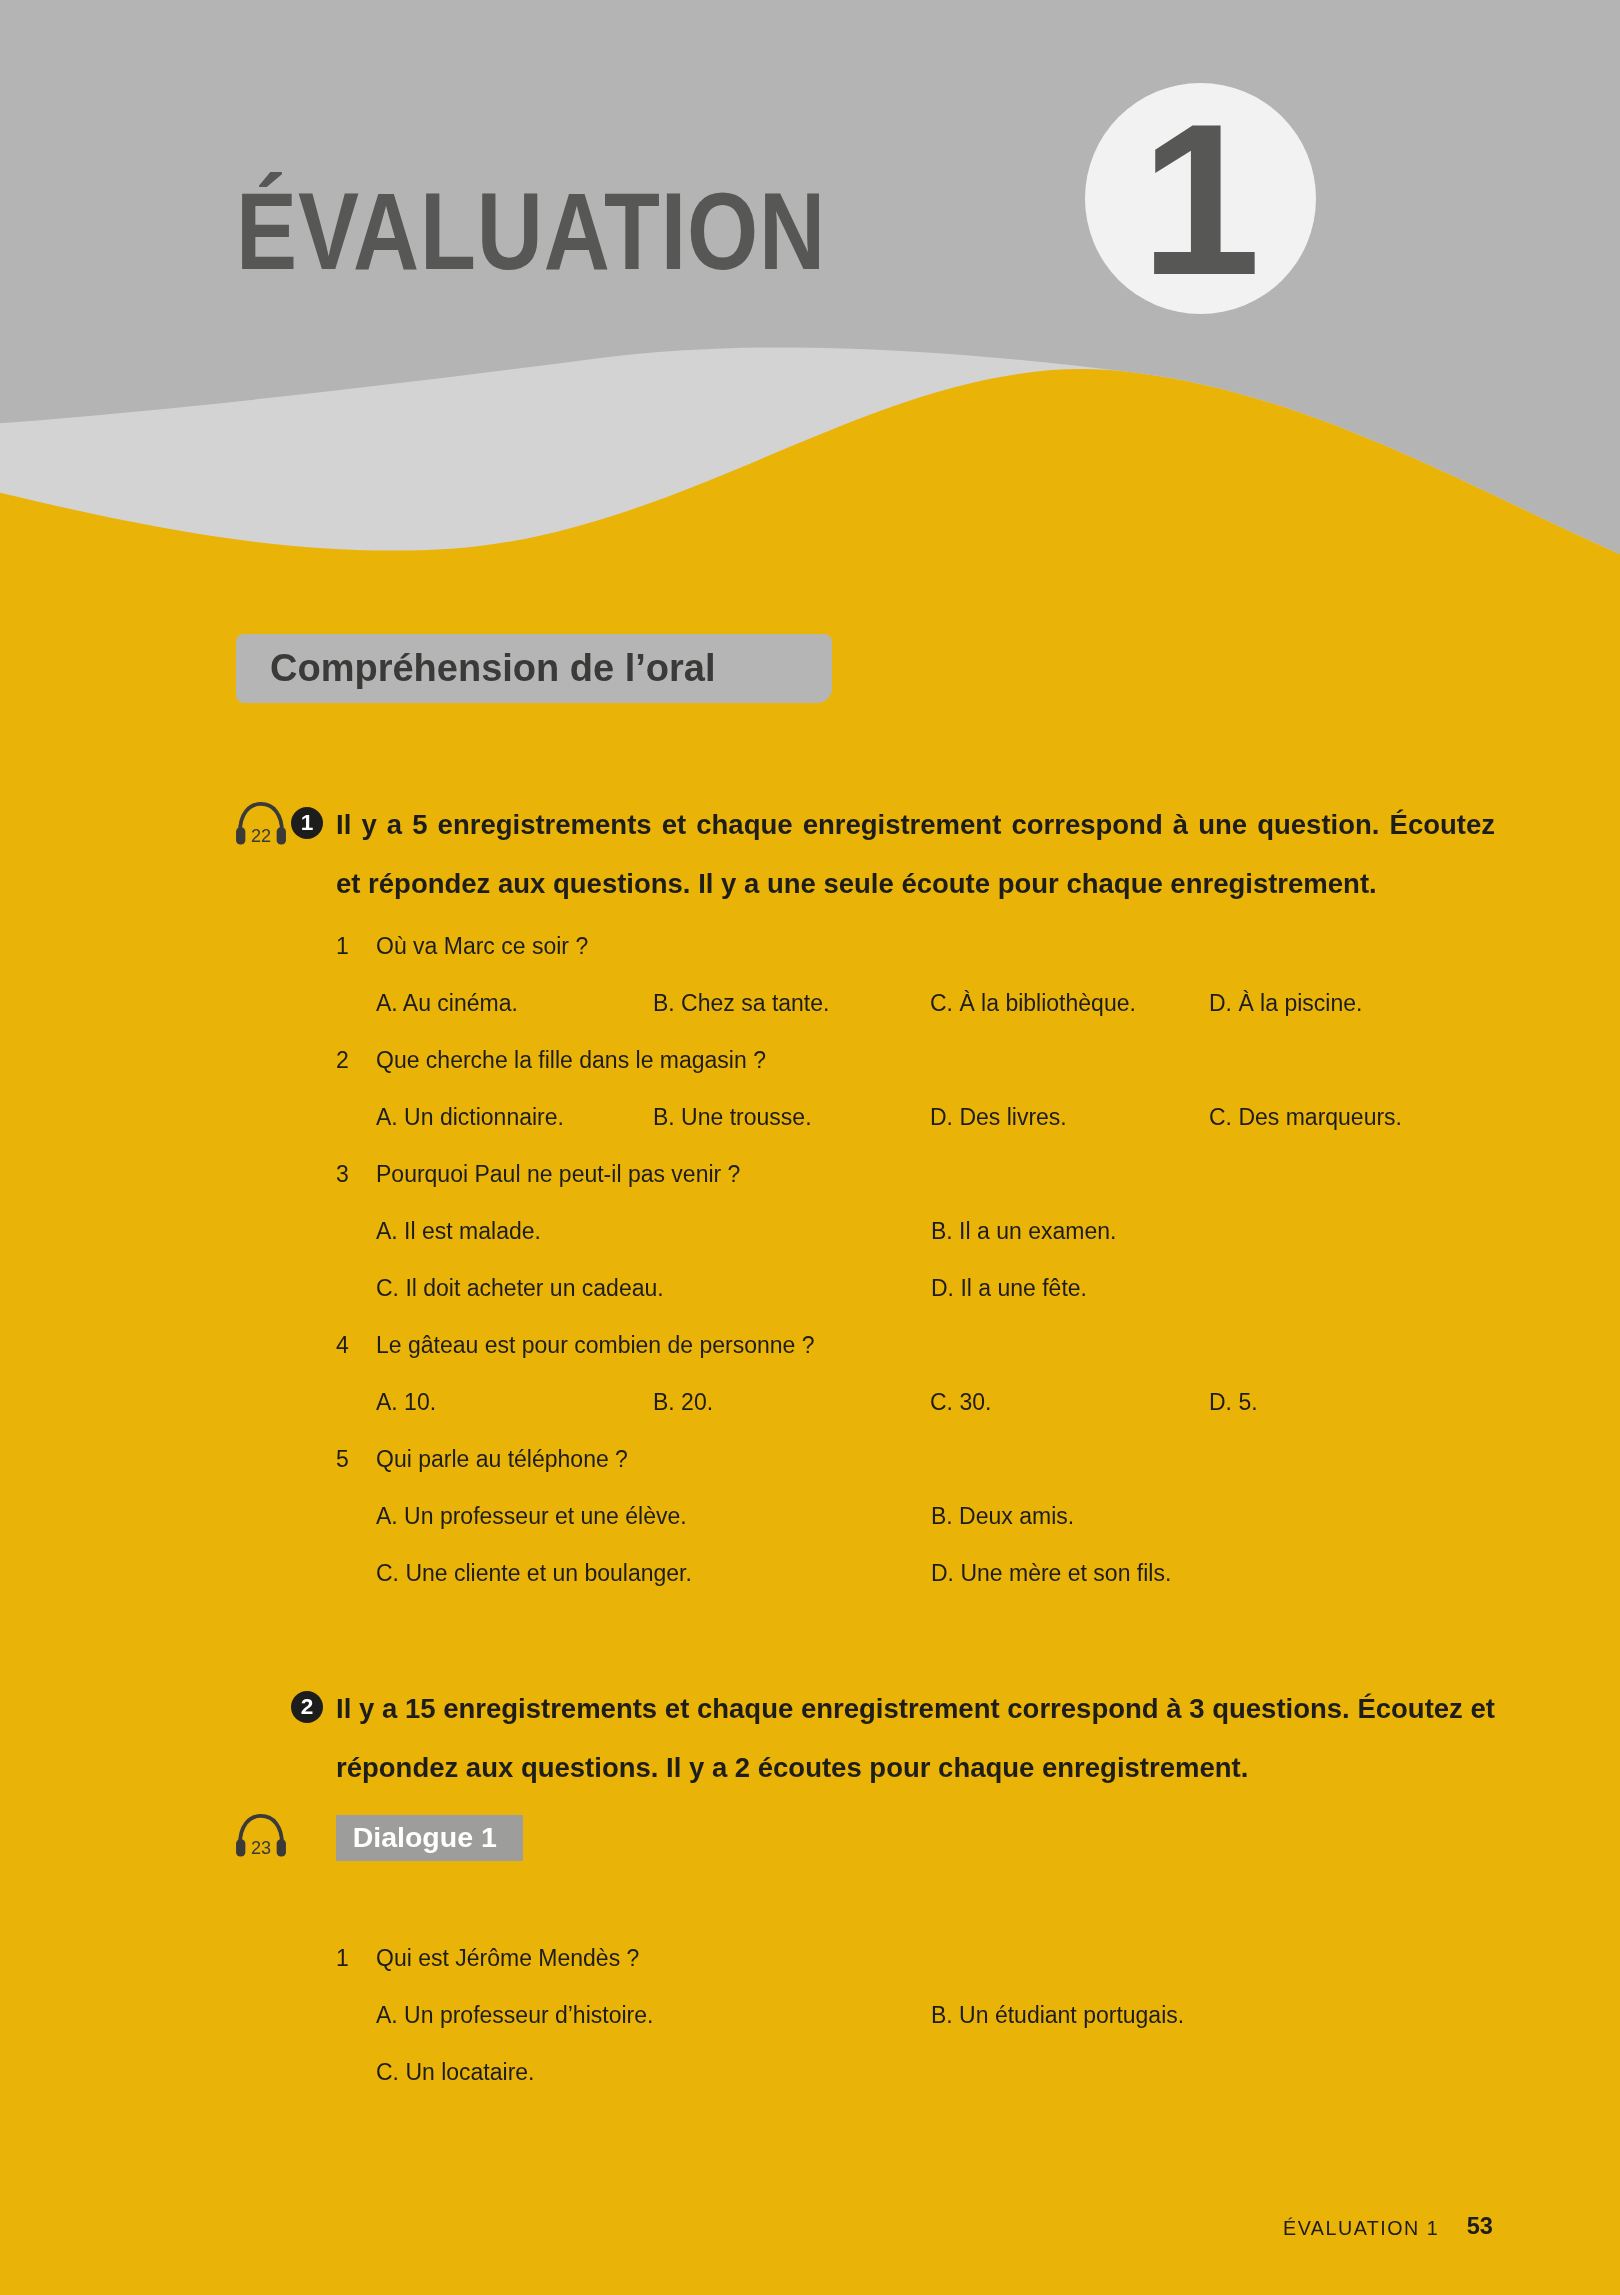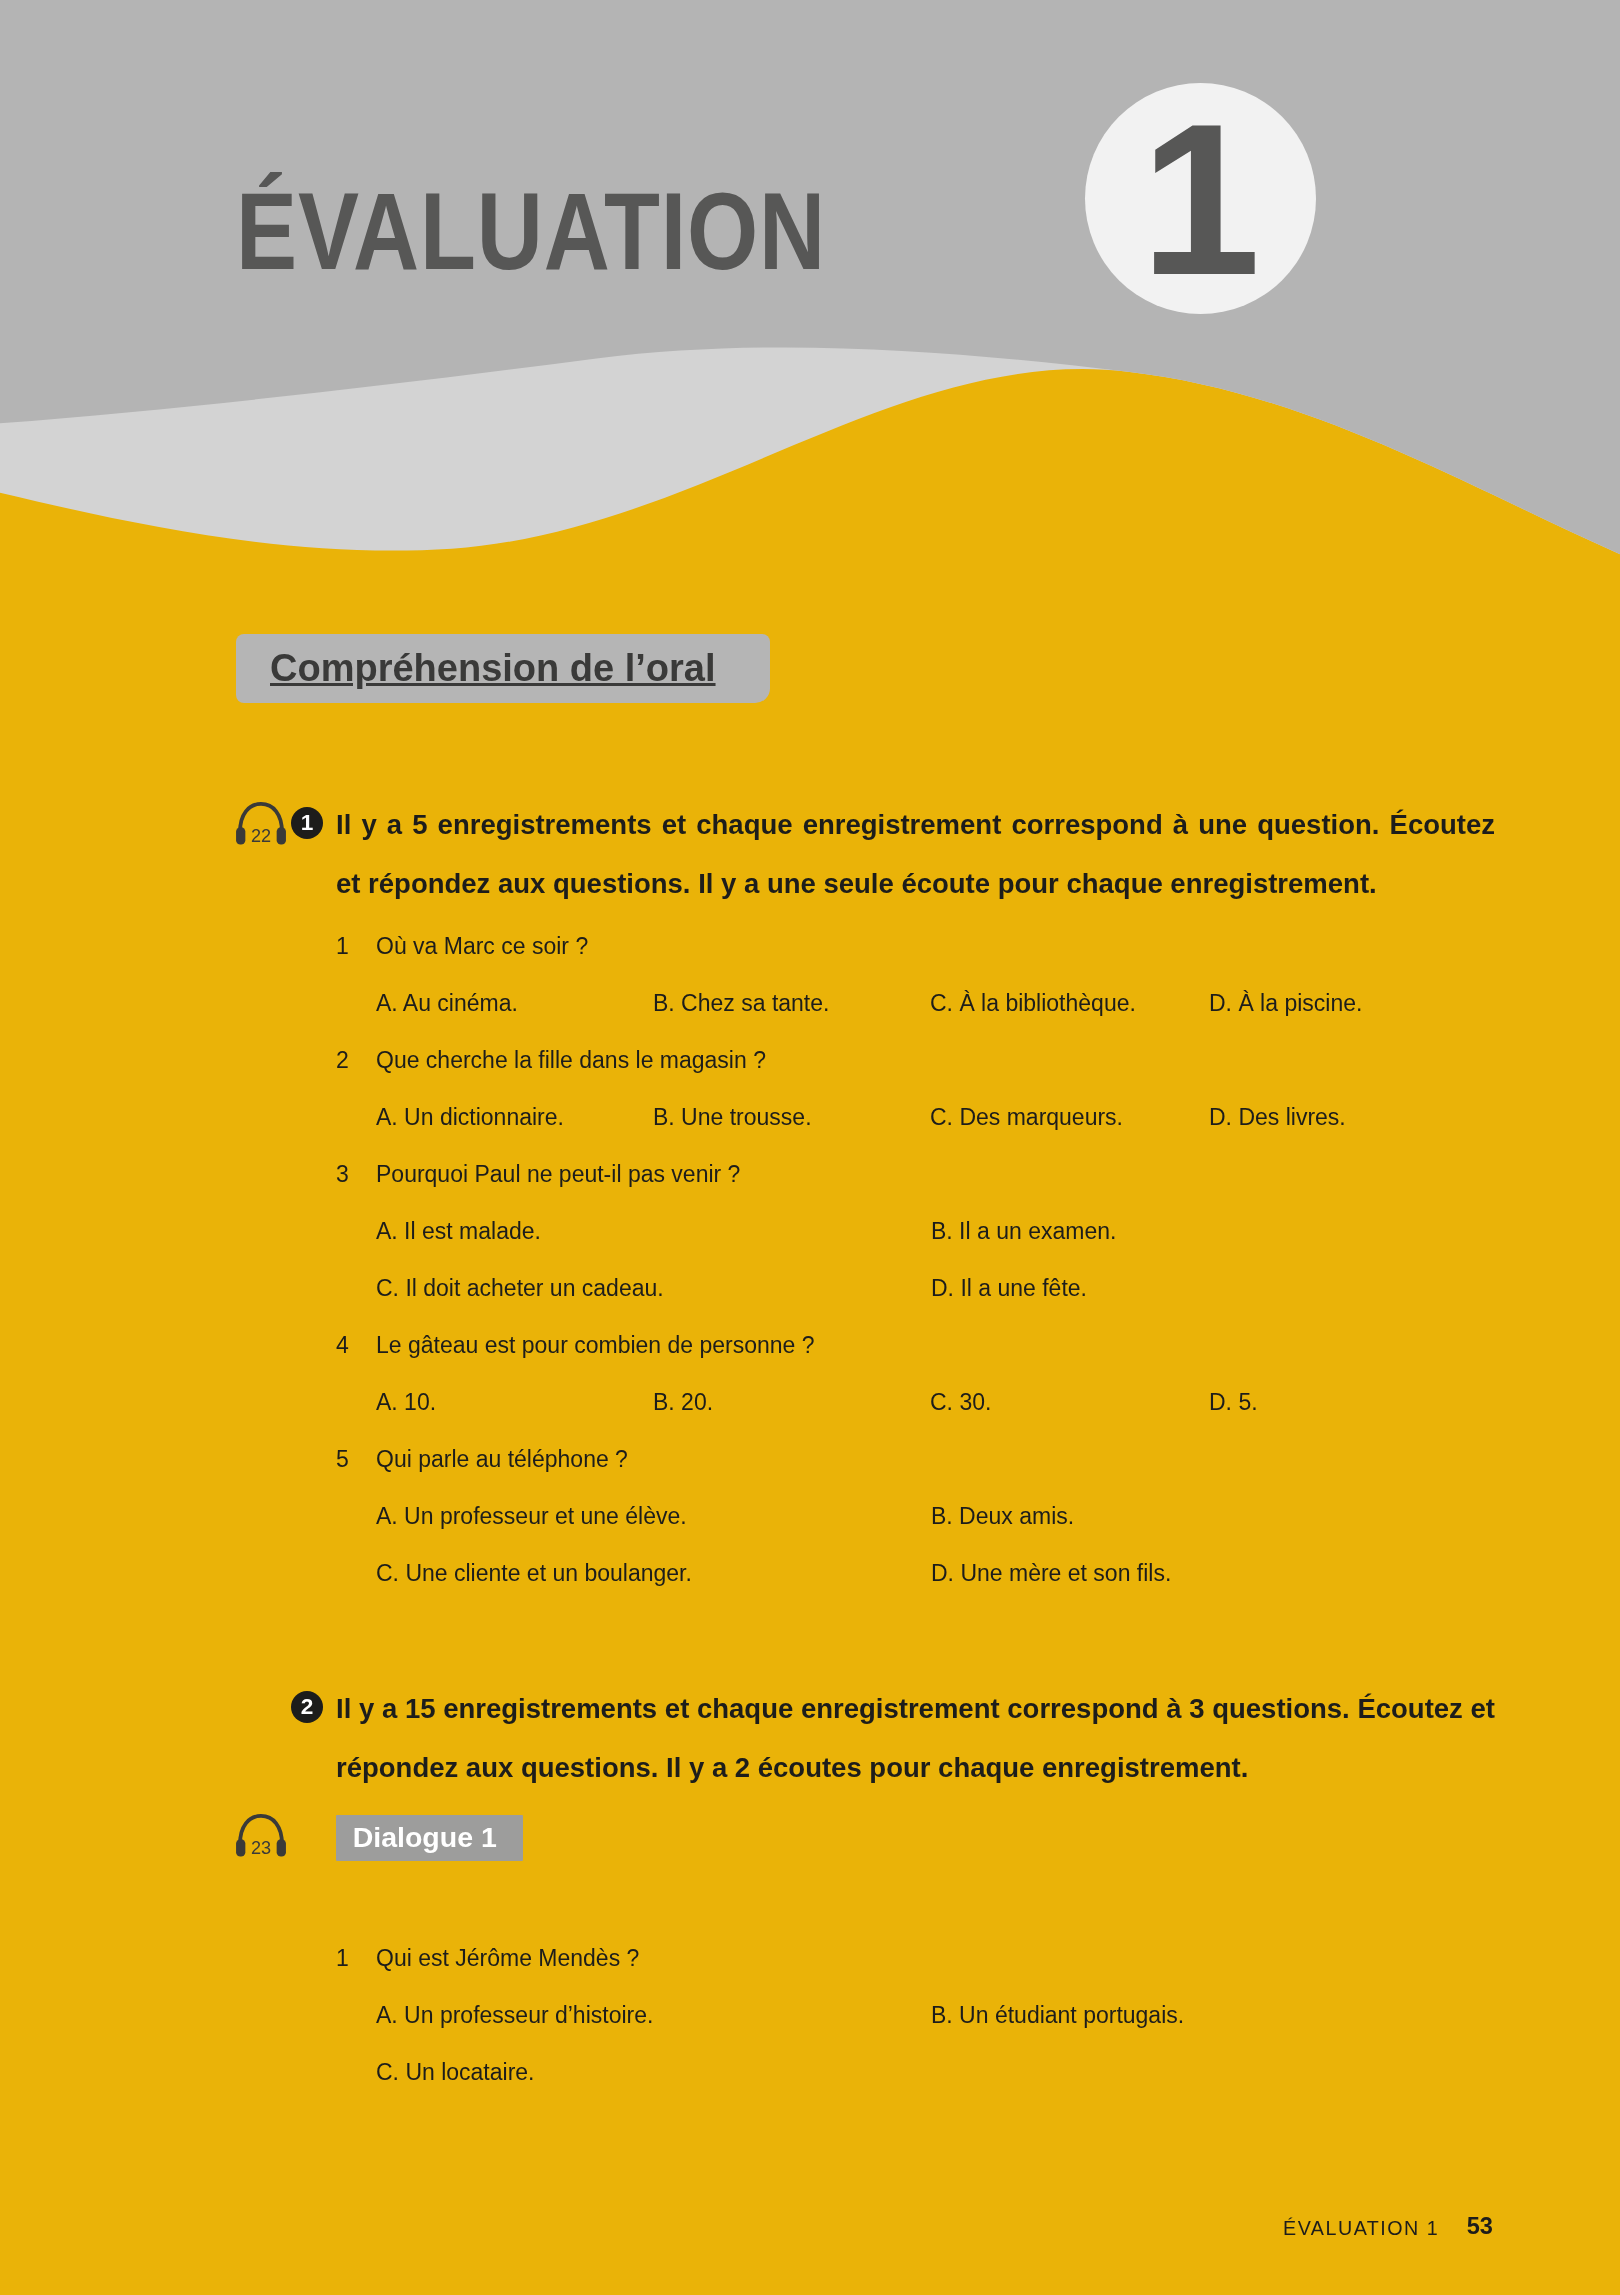--- a/index.html
+++ b/index.html
@@ -20,24 +20,24 @@
   }
   .eval-circle {
     position:absolute; left:1085px; top:83px; width:231px; height:231px;
     border-radius:50%; background:#f2f2f2;
     display:flex; align-items:center; justify-content:center;
   }
   .eval-circle span { font-size:216px; font-weight:bold; color:#575756; line-height:1; }
 
   
   .section-badge {
-    position:absolute; left:236px; top:634px; height:69px; width:534px;
+    position:absolute; left:236px; top:634px; height:69px; width:596px;
     background:#b5b5b5; border-radius:7.9px 7.9px 14.8px 7.9px;
     display:flex; align-items:center; padding-left:34px;
-    font-size:38px; font-weight:bold; color:#3a3a39;text-decoration:underline;
+    font-size:38px; font-weight:bold; color:#3a3a39;
   }
 
   
   .exercise { position:absolute; left:236px; width:1259px; }
   #ex1 { top:795px; }
   #ex2 { top:1679px; }
 
   .ex-head { position:relative; padding-left:100px; }
   .hp-icon { position:absolute; left:-3.9px; top:1px; width:58px; height:58px; }
   .hp-icon .hp-num { font-size:12.5px; fill:#3a3a39; font-family:"Liberation Sans",sans-serif; }
@@ -117,22 +117,22 @@
             <span class="opt">B. Chez sa tante.</span>
             <span class="opt">C. À la bibliothèque.</span>
             <span class="opt">D. À la piscine.</span>
           </div>
         </div>
         <div class="q">
           <div class="q-line"><span class="q-num">2</span><span class="q-text">Que cherche la fille dans le magasin ?</span></div>
           <div class="q-opts cols-4">
             <span class="opt">A. Un dictionnaire.</span>
             <span class="opt">B. Une trousse.</span>
+            <span class="opt">D. Des livres.</span>
             <span class="opt">C. Des marqueurs.</span>
-            <span class="opt">D. Des livres.</span>
           </div>
         </div>
         <div class="q">
           <div class="q-line"><span class="q-num">3</span><span class="q-text">Pourquoi Paul ne peut-il pas venir ?</span></div>
           <div class="q-opts cols-2">
             <span class="opt">A. Il est malade.</span>
             <span class="opt">B. Il a un examen.</span>
             <span class="opt">C. Il doit acheter un cadeau.</span>
             <span class="opt">D. Il a une fête.</span>
           </div>

